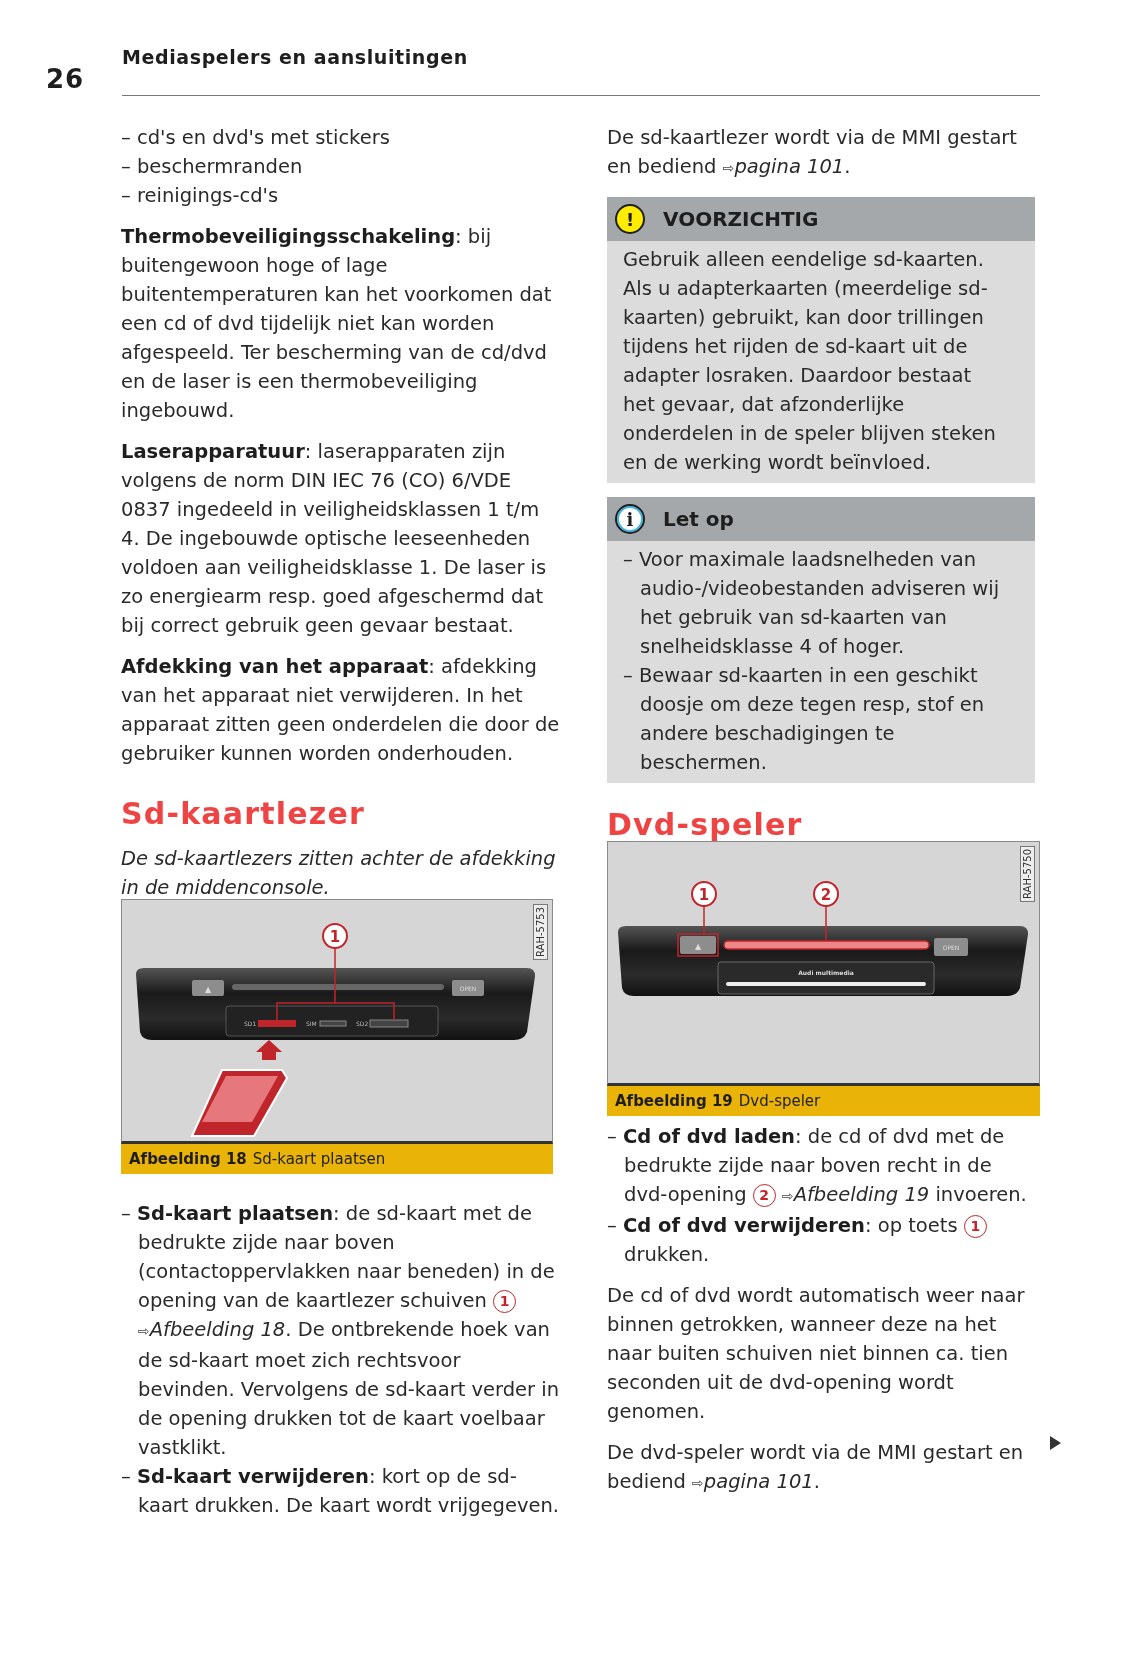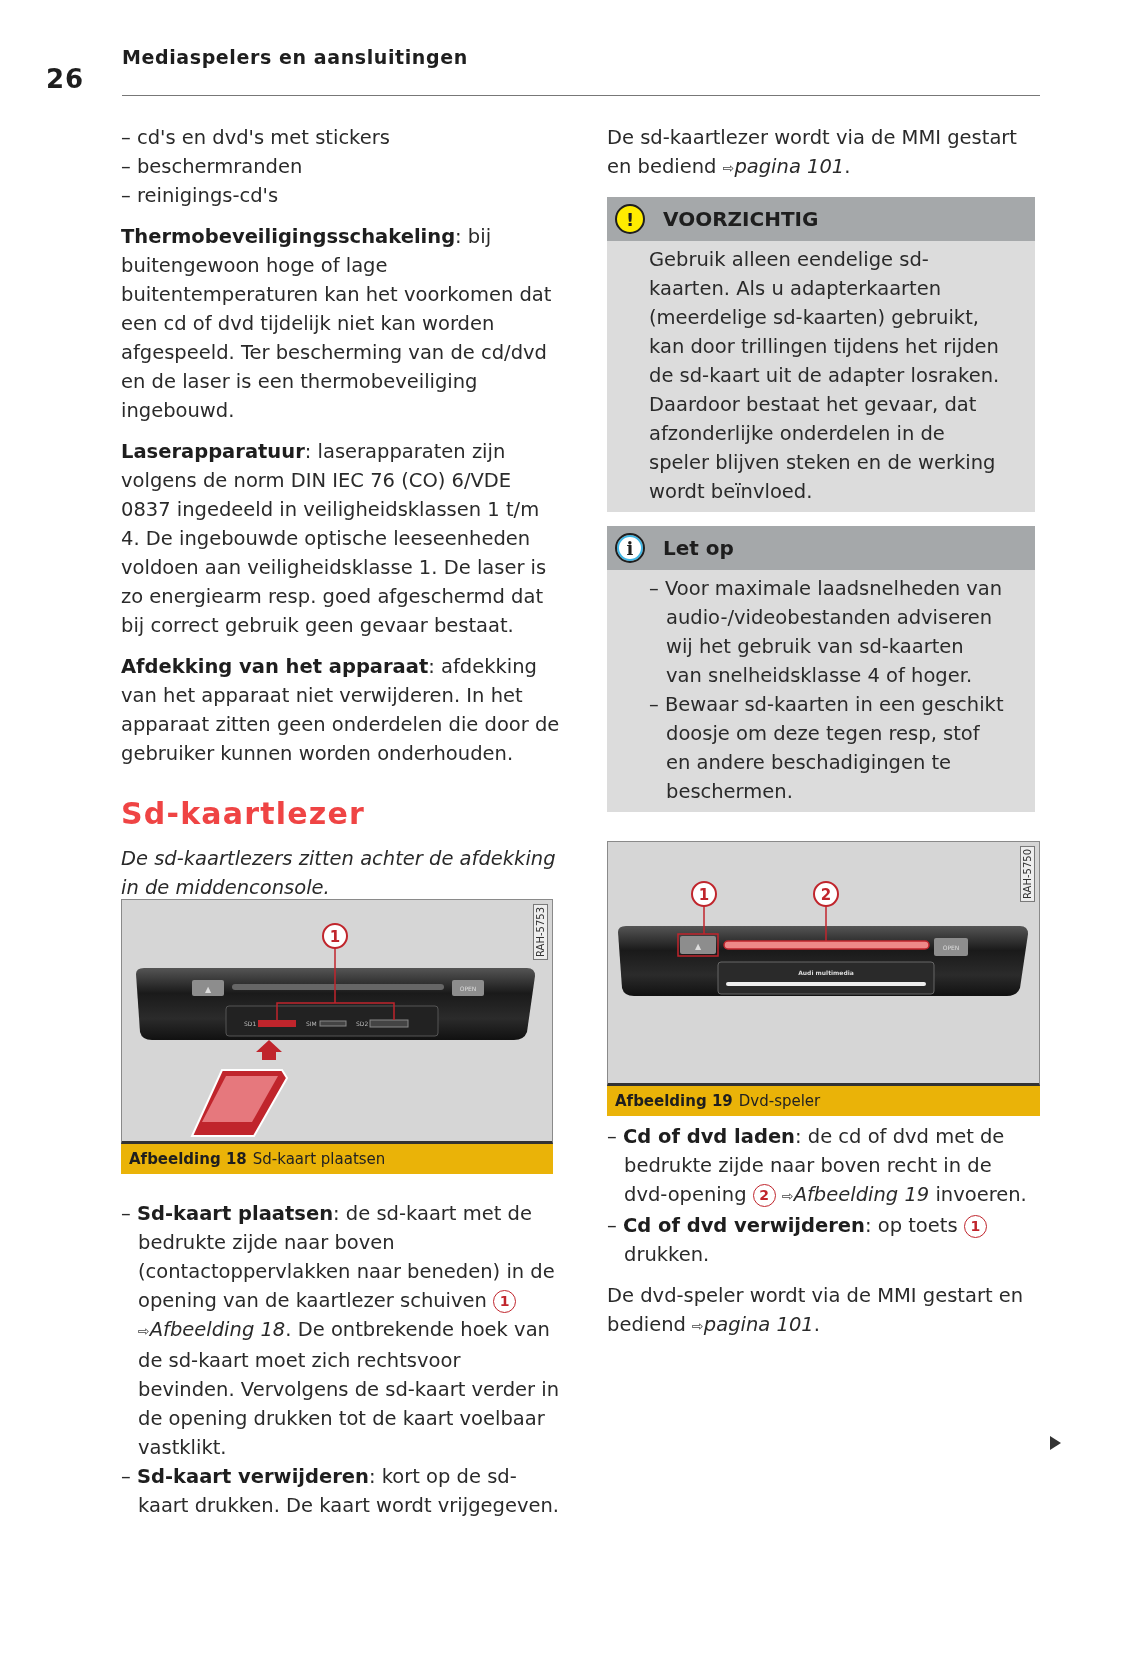--- a/index.html
+++ b/index.html
@@ -24,21 +24,21 @@
         color:#c0252c;font-size:14px;line-height:21px;text-align:center;text-indent:0;font-weight:bold;
         vertical-align:1px;box-sizing:content-box;}
   .arrow{font-size:14px;color:#444;}
   .note{background:#dcdcdc;margin-bottom:14px;}
   .note .hd{background:#a5a8aa;height:44px;display:flex;align-items:center;padding-left:8px;
             font-weight:bold;font-size:20px;color:#1e1e1e;}
   .note .hd .ic{width:30px;height:30px;border-radius:50%;border:2.5px solid #1e1e1e;box-sizing:border-box;
             display:flex;align-items:center;justify-content:center;margin-right:18px;font-weight:bold;font-size:18px;}
   .note .hd .warn{background:#ffec00;}
   .note .hd .info{background:#fff;color:#1e1e1e;font-family:"DejaVu Serif",serif;box-shadow:inset 0 0 0 2px #3fb6e5;}
-  .note .bd{padding:4px 30px 6px 16px;margin-left:26px;}
+  .note .bd{padding:4px 30px 6px 16px;}
   .note .bd ul.dash li{padding-left:17px;}
   .fig{position:relative;background:#d6d6d6;border:1px solid #8a8a8a;border-bottom:3px solid #333;box-sizing:border-box;}
   .figcap{background:#eab308;font-size:15px;line-height:30px;padding-left:8px;color:#222;}
   .figcap b{margin-right:6px;}
   .rah{position:absolute;right:4px;top:4px;writing-mode:vertical-rl;transform:rotate(180deg);
        font-size:10px;border:1px solid #777;background:#eee;padding:2px 1px;color:#333;}
   .contarrow{left:1050px;top:1436px;width:0;height:0;border-top:7px solid transparent;border-bottom:7px solid transparent;border-left:11px solid #333;}
 </style>
 </head>
 <body>
@@ -163,16 +163,17 @@
     </svg>
   </div>
   <div class="figcap"><b>Afbeelding 19</b><span>Dvd-speler</span></div>
 </div>
 
 <div class="col right" style="top:1122px;">
   <ul class="dash" style="margin-bottom:12px;">
     <li><b>Cd of dvd laden</b><span>: de cd of dvd met de bedrukte zijde naar boven recht in de dvd-opening </span><span class="circ">2</span> <span class="arrow">⇨</span><a class="xref">Afbeelding 19</a><span> invoeren.</span></li>
     <li><b>Cd of dvd verwijderen</b><span>: op toets </span><span class="circ">1</span><span> drukken.</span></li>
   </ul>
+  <p>De cd of dvd wordt automatisch weer naar binnen getrokken, wanneer deze na het naar buiten schuiven niet binnen ca. tien seconden uit de dvd-opening wordt genomen.</p>
   <p><span>De dvd-speler wordt via de MMI gestart en bediend </span><span class="arrow">⇨</span><a class="xref">pagina 101</a><span>.</span></p>
 </div>
 
 <div class="abs contarrow"></div>
 
 </body></html>

